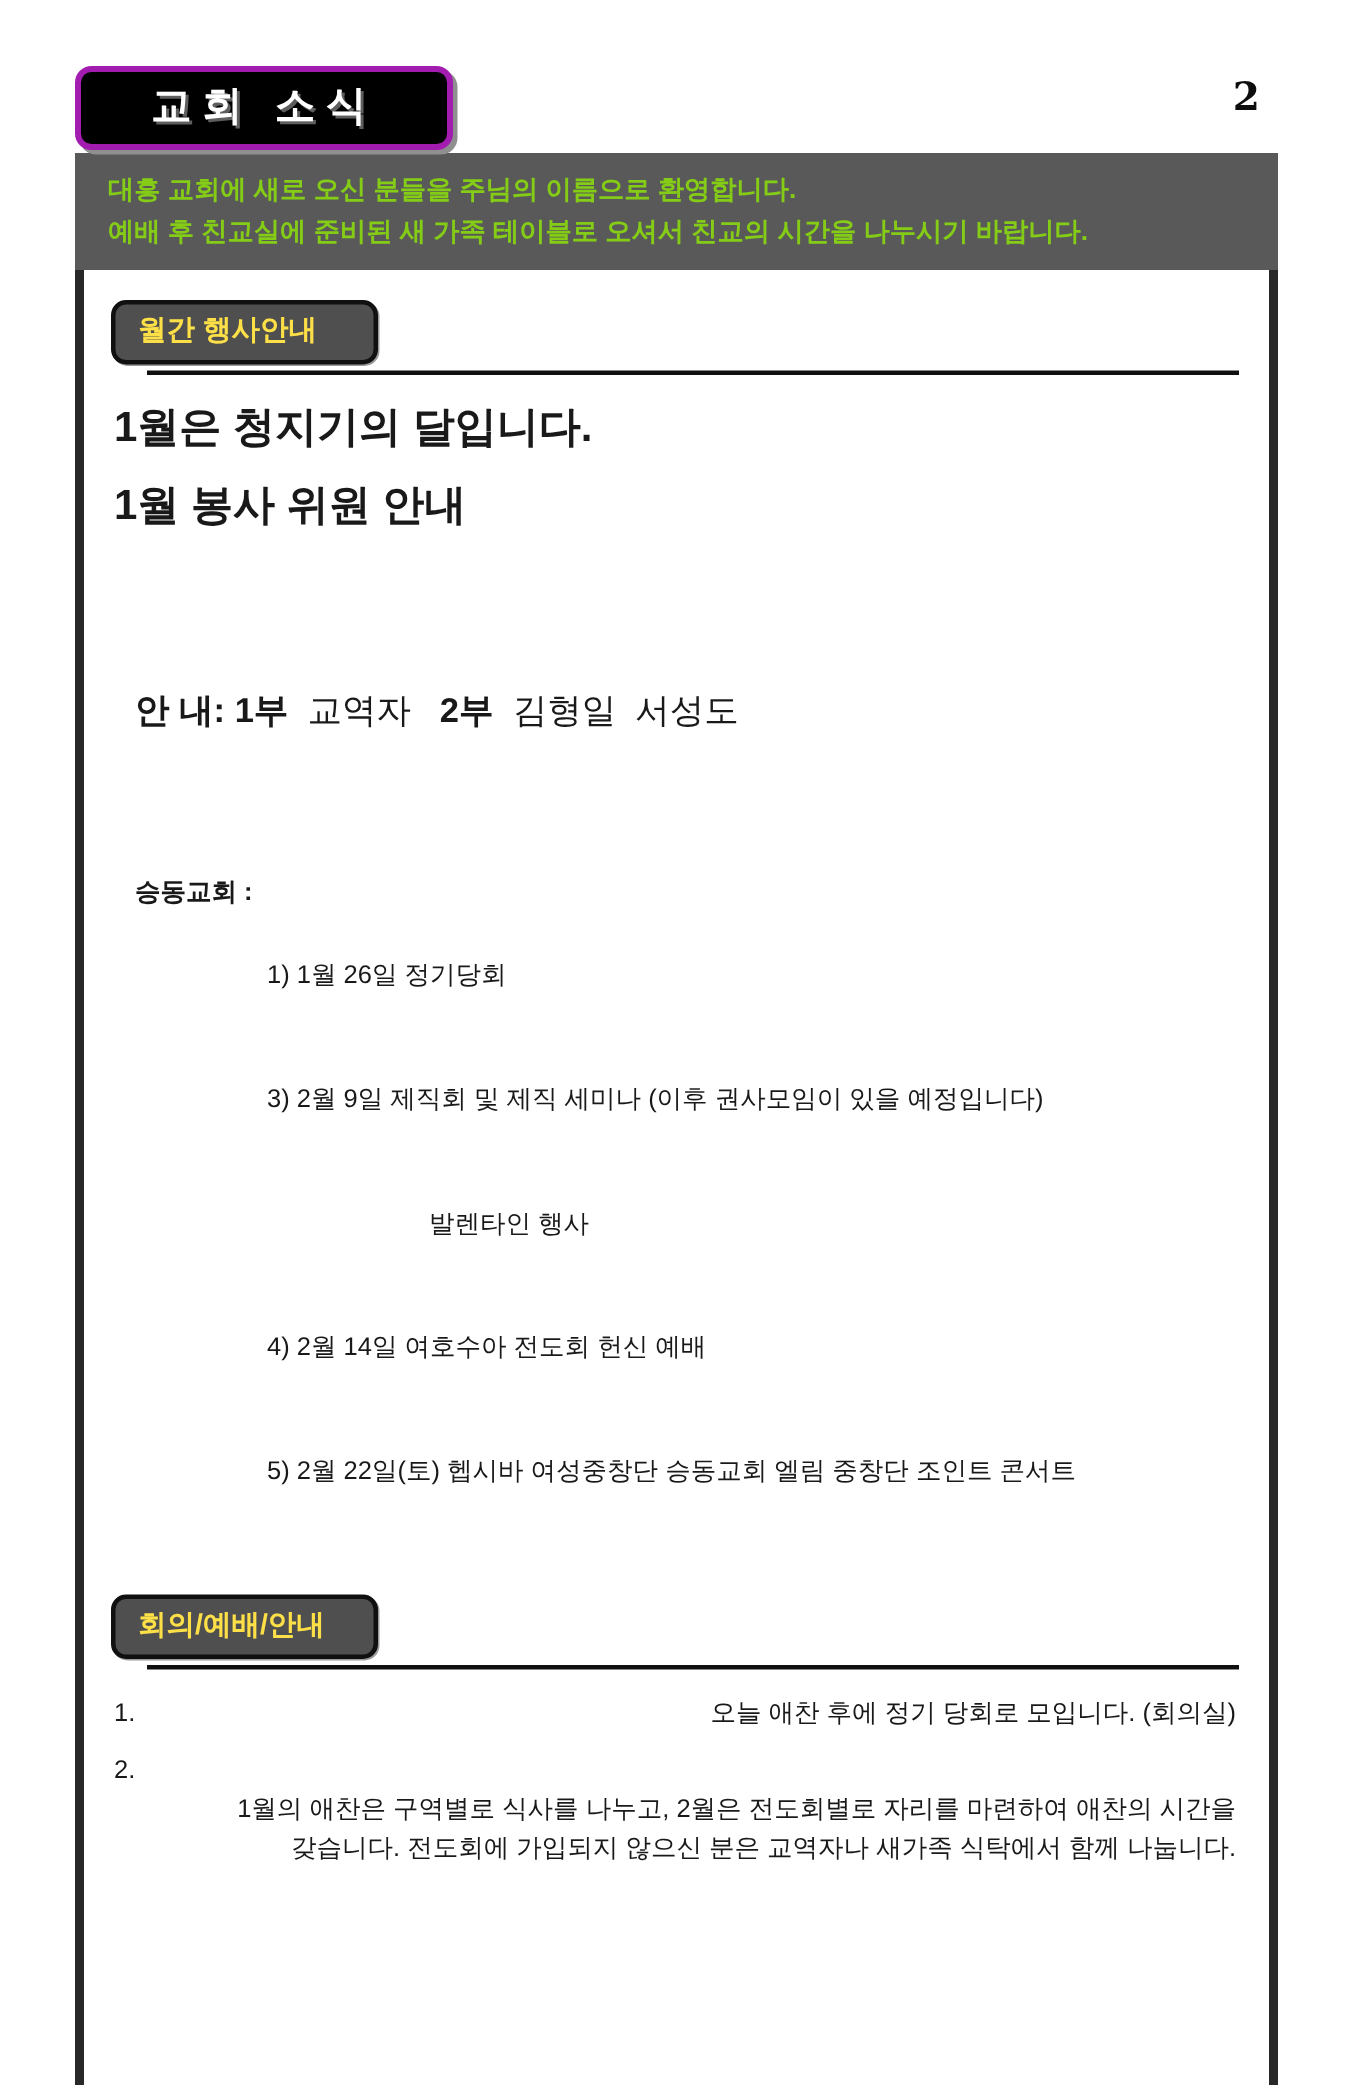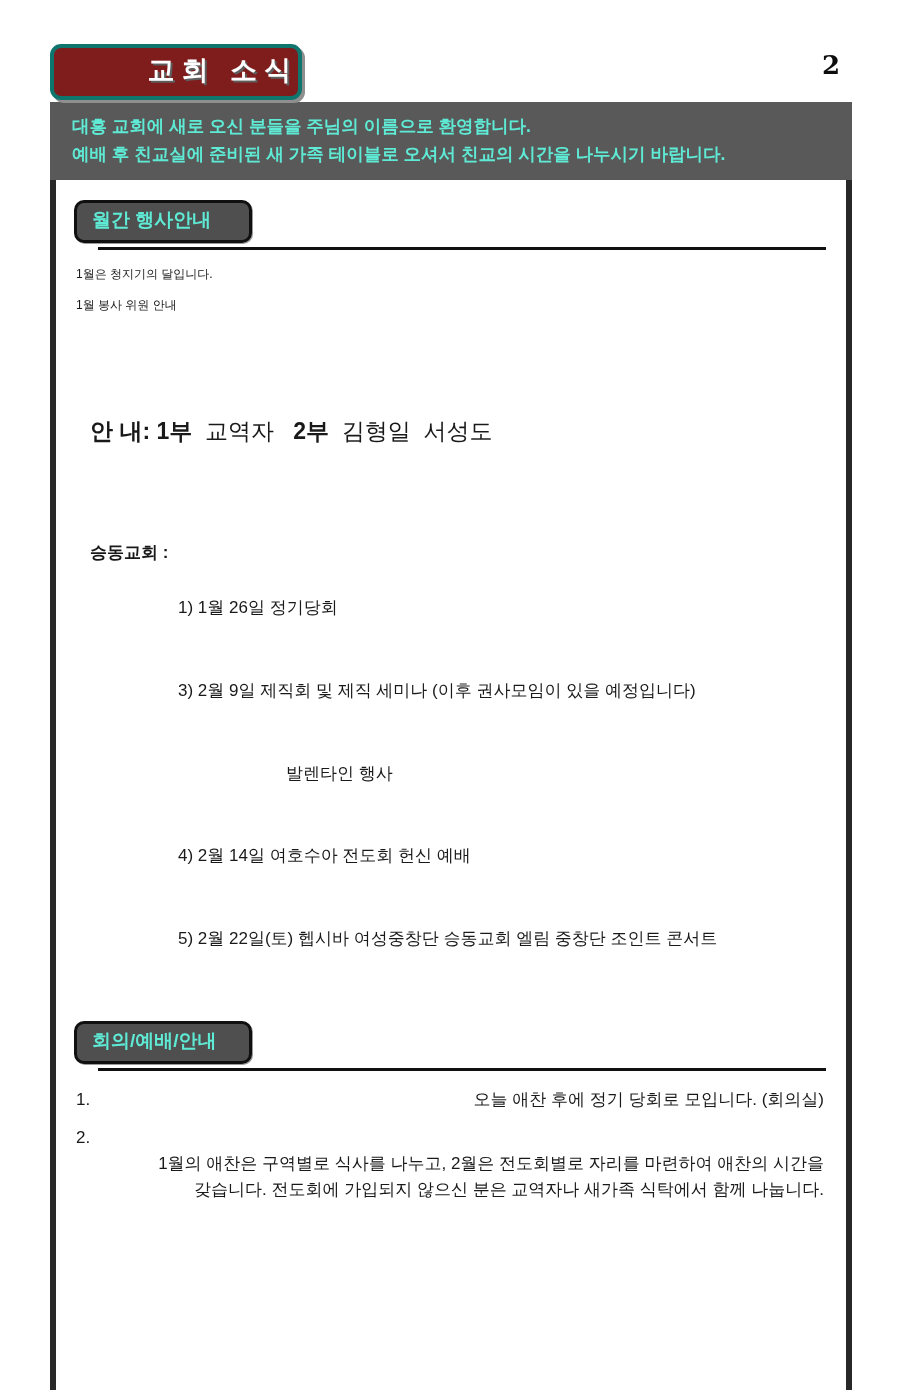--- a/index.html
+++ b/index.html
@@ -6,51 +6,51 @@
   body {
     width:900px; height:1390px; background:#ffffff;
     font-family:"Liberation Sans","DejaVu Sans",sans-serif;
     color:#191919; overflow:hidden;
   }
   .page { padding:44px 0 0 50px; }
 
   
   .top-row { width:802px; display:flex; justify-content:space-between; align-items:flex-start; height:58px; }
   .title-btn {
-    width:252px; box-sizing:border-box; background:#7f1d1d;
-    border:4px solid #0f766e; border-radius:11px;
-    box-shadow:3px 3px 0 #8f8f8f; text-align:right; padding:4px 0 8px;
+    width:252px; box-sizing:border-box; background:#000000;
+    border:4px solid #a21caf; border-radius:11px;
+    box-shadow:3px 3px 0 #8f8f8f; text-align:center; padding:4px 0 8px;
   }
   .title-text { font-size:27px; font-weight:bold; color:#ffffff; letter-spacing:7px; text-shadow:2px 2px 0 #5e5e5e; }
   .page-num { font-family:"DejaVu Serif","Liberation Serif",serif; font-size:26px; font-weight:bold; color:#0d0d0d; padding:6px 12px 0 0; }
 
   
   .banner {
-    width:802px; box-sizing:border-box; background:#595959; color:#5eead4;
+    width:802px; box-sizing:border-box; background:#595959; color:#84cc16;
     font-weight:bold; font-size:17.5px; line-height:1.6; padding:10px 22px 12px;
   }
 
   
   .main-box {
     width:802px; box-sizing:border-box; min-height:1168px;
     border:6px solid #282828; border-top:none;
     padding:14px 20px 10px 18px; background:#ffffff;
   }
 
   
   .sec-head { margin:6px 0 16px; }
   .badge {
     display:inline-block; width:178px; box-sizing:border-box; background:#4f4f4f;
-    border:3px solid #101010; border-radius:10px; color:#5eead4;
+    border:3px solid #101010; border-radius:10px; color:#fde047;
     font-weight:bold; font-size:19px; padding:4px 0 7px 15px;
     box-shadow:1px 1px 0 #9b9b9b;
   }
   .sec-rule { height:3px; background:#101010; margin:4px 0 0 24px; }
 
-  .h-bold { font-size:12px; font-weight:normal; margin:12px 0 14px 2px; }
+  .h-bold { font-size:28px; font-weight:bold; margin:12px 0 14px 2px; }
 
   .ushers { margin:16px 0 8px 16px; font-size:23px; line-height:1.75; white-space:pre-wrap; }
 
   .special { display:flex; margin:8px 0 14px 16px; font-size:17px; line-height:1.62; }
   .sp-label { flex:none; width:88px; font-weight:bold; }
   .sp-items { white-space:pre-wrap; }
   .indent2 { margin-left:108px; }
 
   .list { margin-top:12px; }
   .li { display:flex; margin:0 2px 11px 2px; font-size:17px; line-height:1.55; }

